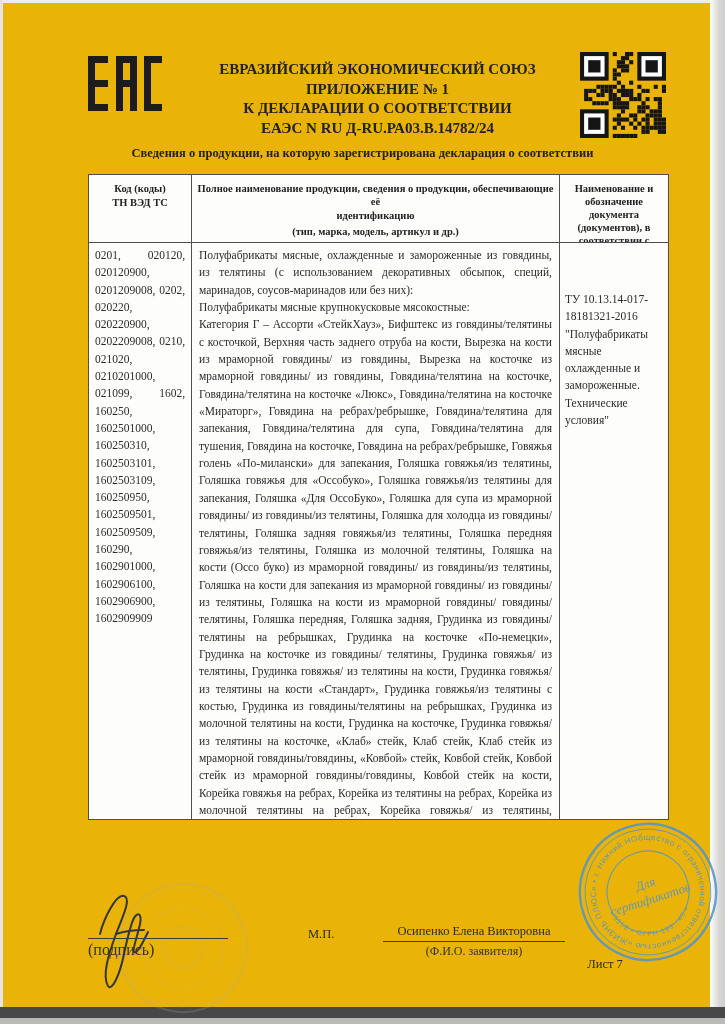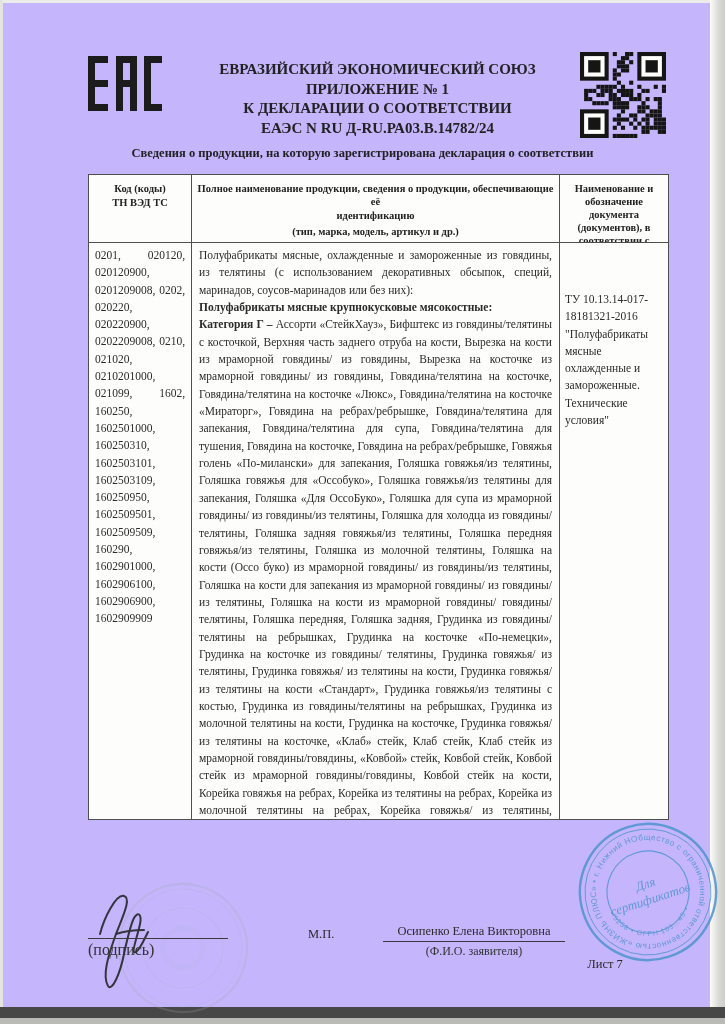--- a/index.html
+++ b/index.html
@@ -5,21 +5,21 @@
   html,body{margin:0;padding:0;}
   body{
     width:725px;height:1024px;overflow:hidden;
     background:#f2f2f0;
     font-family:"Liberation Serif","DejaVu Serif",serif;
     color:#2e2e2e;
     position:relative;
   }
   #page{
     position:absolute;left:0;top:0;width:725px;height:1024px;
-    background:#c4b5fd;
+    background:#eab308;
   }
   
   .edge-right{position:absolute;top:0;right:0;width:15px;height:1024px;
     background:linear-gradient(to right,#fdfdfc,#d8d8d5 60%,#cdcdca);}
   .edge-bottom-dark{position:absolute;left:0;top:1007px;width:725px;height:11px;background:#474747;}
   .edge-bottom-light{position:absolute;left:0;top:1018px;width:725px;height:6px;background:#b9b9b6;}
   .edge-left{position:absolute;left:0;top:0;width:3px;height:1024px;background:#e4e4e1;}
   .edge-top{position:absolute;left:0;top:0;width:725px;height:3px;background:#ececea;}
 
   .eac-logo{position:absolute;left:88px;top:56px;}
@@ -53,21 +53,21 @@
   .hcell .hline{margin:0 0 1px 0;}
   .hgap{height:8px;}
   .codes{
     font-size:11.5px;line-height:17.3px;text-align:justify;
     padding:4px 6px 0 6px;color:#2b2b2b;
   }
   .desc{
     font-size:11.5px;line-height:17.35px;text-align:justify;
     padding:4px 7px 0 7px;color:#2b2b2b;
   }
-  .desc .b{font-weight:bold;}
+  .desc .b{font-weight:normal;}
   .docref{
     font-size:11.5px;line-height:17.3px;text-align:left;
     padding:4px 4px 0 5px;color:#2b2b2b;margin-top:44px;
   }
 
   .sig-svg{position:absolute;left:86px;top:888px;pointer-events:none;}
   .sig-line{position:absolute;left:88px;top:938px;width:140px;border-bottom:1.3px solid #3a3a3a;}
   .sig-label{position:absolute;left:88px;top:941px;width:140px;text-align:left;font-size:16px;color:#333;}
   .mp{position:absolute;left:308px;top:927px;font-size:12.5px;color:#2b2b2b;}
   .fio-name{position:absolute;left:383px;top:924px;width:182px;text-align:center;font-size:12.5px;color:#2b2b2b;}

